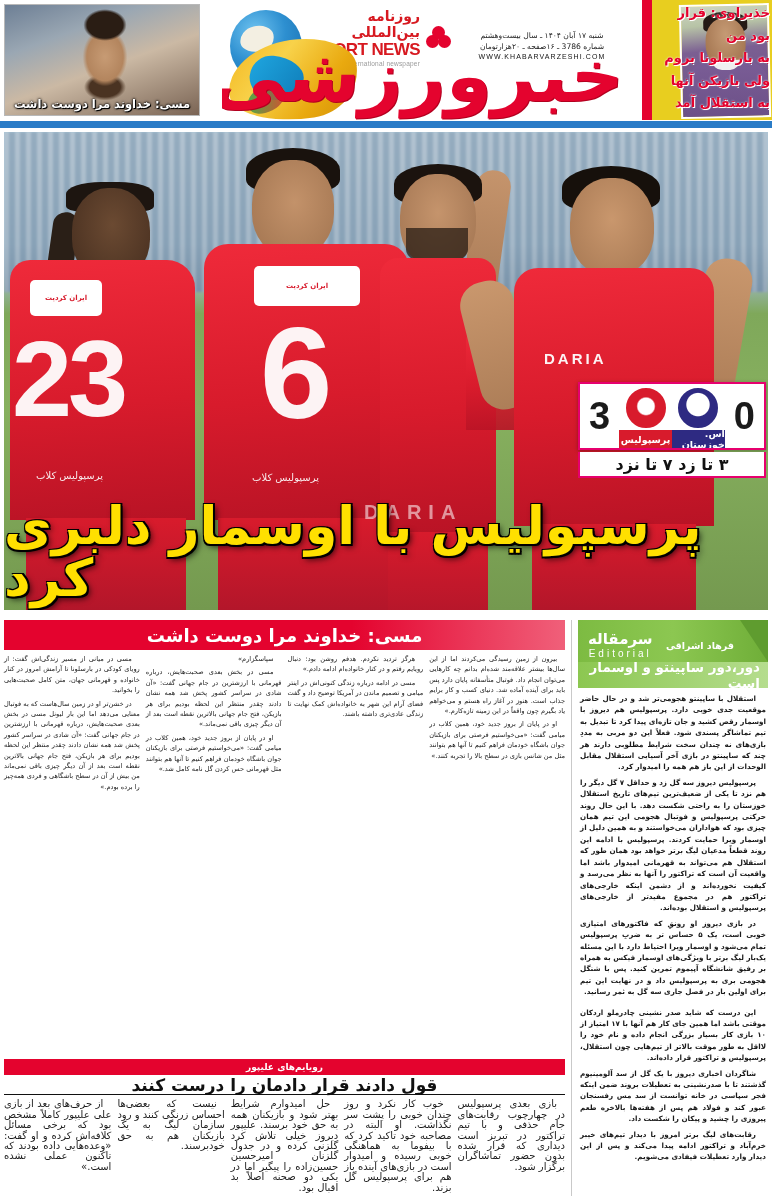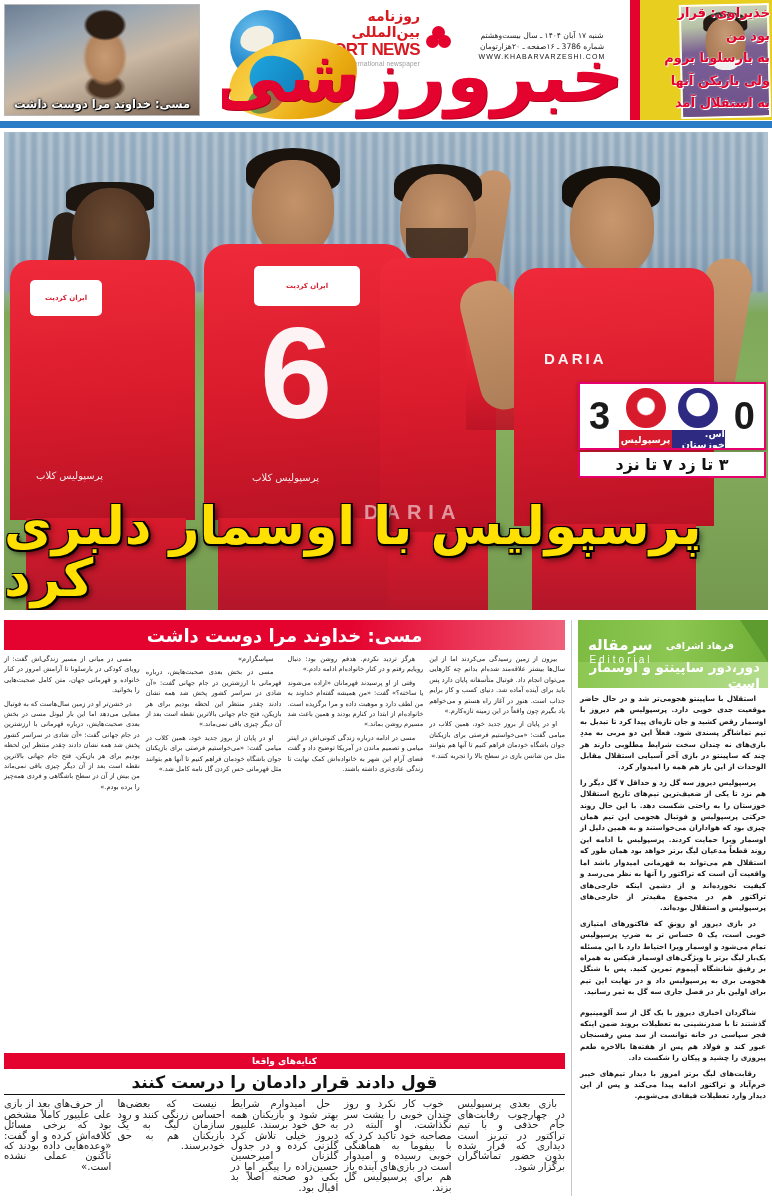--- a/index.html
+++ b/index.html
@@ -82,21 +82,21 @@
     background: linear-gradient(120deg,#2bb24a, #e03a2f);
     border-radius: 50%; transform: rotate(-20deg); opacity:.9;
   }
   .wm-text {
     position: absolute; right: 6px; top: 2px; font-size: 72px; color: #e4032e;
     font-weight: 800; line-height: 84px; direction: rtl; white-space: nowrap;
     transform: scaleX(1.04) skewX(-3deg); text-shadow: 1px 1px 0 #b3001f;
   }
 
   
-  .promo-right { position: absolute; right: 0; top: 0; width: 142px; height: 120px; background:#e8ce1f; overflow: hidden; }
+  .promo-right { position: absolute; right: 0; top: 0; width: 130px; height: 120px; background:#e8ce1f; overflow: hidden; }
   .promo-right .stripe { position:absolute; left:0; top:0; width: 10px; height: 100%; background:#e4032e; }
   .promo-photo {
     position: absolute; right: 2px; top: 4px; width: 90px; height: 114px;
     background: linear-gradient(175deg,#cfd6c4 0%, #b7c3a6 18%, #7b5f92 40%, #6a4f84 100%);
     border: 2px solid #fff; transform: rotate(-1.2deg);
     overflow:hidden;
   }
   .promo-photo .head {
     position:absolute; left: 24px; top: 12px; width: 40px; height: 48px; border-radius: 46% 46% 42% 42%;
     background: radial-gradient(ellipse at 50% 34%, #c59a74 0%, #a87a55 72%, #8e6744 100%);
@@ -226,21 +226,21 @@
   }
 
   
   .lower { position:absolute; left: 4px; right: 4px; top: 620px; bottom: 4px; display:flex; gap: 6px; direction: rtl; }
   .col-right { width: 190px; }
   .col-left { flex: 1; display:flex; flex-direction: column; }
 
   
   .edi-head { position: relative; height: 42px; background: linear-gradient(90deg,#7dbb42 0%, #8cc751 50%, #6fae38 100%); }
   .edi-head .tri { position:absolute; right:0; top:0; width: 0; height:0; border-left: 28px solid transparent; border-top: 42px solid #5f9c2f; }
-  .edi-title { position:absolute; left: 10px; top: 16px; text-align: right; direction: ltr; }
+  .edi-title { position:absolute; left: 10px; top: 10px; text-align: center; direction: ltr; }
   .edi-fa { color:#ffffff; font-size: 15px; font-weight: 800; direction: rtl; }
   .edi-en { color:#ffffff; font-size: 10px; letter-spacing: 3px; font-family:"Liberation Sans",sans-serif; }
   .edi-author { position:absolute; right: 34px; top: 20px; color:#ffffff; font-size: 9.5px; font-weight:700; }
   .edi-sub {
     height: 26px; background: linear-gradient(90deg,#8cc751,#b5dd8e);
     display:flex; align-items:center; justify-content:flex-end; padding: 0 8px;
     color:#fff; font-size: 13.5px; font-weight: 800;
   }
   .edi-body { padding: 5px 2px 0 2px; font-weight: bold; }
   .edi-body p { font-size: 7.2px; line-height: 11.4px; text-align: justify; color:#1a1a1a; text-indent: 10px; margin-bottom: 4px; }
@@ -258,21 +258,21 @@
     color:#fff; font-size: 18px; font-weight: 800; position: relative;
   }
   .messi-cols { display:flex; gap: 6px; padding: 4px 0 0 0; flex: 1; }
   .mcol { flex: 1; }
   .mcol p { font-size: 6.6px; line-height: 10.4px; text-align: justify; color:#1a1a1a; text-indent: 8px; margin-bottom: 3px; }
 
   
   .alipour-tag-wrap { position: relative; height: 16px; background:#e4032e; margin-top: 2px; }
   .alipour-tag { position:absolute; left:0; right:0; top:0; height:16px; display:flex; align-items:center; justify-content:center; color:#fff; font-size: 9px; font-weight:700; }
   .alipour-head {
-    height: 26px; display:flex; align-items:center; justify-content:center;
+    height: 20px; display:flex; align-items:center; justify-content:center;
     color:#111; font-size: 17px; font-weight: 800; border-bottom: 1px solid #111;
   }
   .alipour-cols { display:flex; gap: 6px; padding-top: 4px; }
   .acol { flex: 1; }
   .acol p { font-size: 10px; line-height: 10.4px; text-align: justify; color:#1a1a1a; text-indent: 8px; margin-bottom: 3px; }
 
   .vsep { width: 1px; background:#c9c9c9; }
 </style>
 </head>
 <body>
@@ -332,20 +332,21 @@
   <div class="hero">
     <div class="pitch"></div>
     <div class="crowd"></div>
 
     <div class="player" id="pl1">
       <div class="hairband"></div>
       <div class="braid"></div>
       <div class="p-head"></div>
       <div class="p-shirt"></div>
       <div class="p-badge">ایران کردیت</div>
+      <div class="p-num">23</div>
       <div class="p-club">پرسپولیس کلاب</div>
       <div class="shorts"></div>
     </div>
 
     <div class="player" id="pl2">
       <div class="hair2"></div>
       <div class="p-head"></div>
       <div class="p-shirt"></div>
       <div class="p-badge">ایران کردیت</div>
       <div class="p-num">6</div>
@@ -407,54 +408,54 @@
         </div>
         <div class="edi-author">فرهاد اشراقی</div>
       </div>
       <div class="edi-sub">دور،دور ساپینتو و اوسمار است</div>
       <div class="edi-body">
         <p>استقلال با ساپینتو هجومی‌تر شد و در حال حاضر موقعیت جدی خوبی دارد. پرسپولیس هم دیروز با اوسمار رقص کشید و جان تازه‌ای پیدا کرد تا تبدیل به تیم تماشاگر پسندی شود. فعلاً این دو مربی به مددِ بازی‌های نه چندان سخت شرایط مطلوبی دارند هر چند که ساپینتو در بازی آخر آسیایی استقلال مقابل الوحدات از این باز هم همه را امیدوار کرد.</p>
         <p>پرسپولیس دیروز سه گل زد و حداقل ۷ گل دیگر را هم نزد تا یکی از ضعیف‌ترین تیم‌های تاریخ استقلال خوزستان را به راحتی شکست دهد. با این حال روند حرکتی پرسپولیس و فوتبال هجومی این تیم همان چیزی بود که هواداران می‌خواستند و به همین دلیل از اوسمار ویرا حمایت کردند. پرسپولیس با ادامه این روند قطعاً مدعیان لیگ برتر خواهد بود همان طور که استقلال هم می‌تواند به قهرمانی امیدوار باشد اما واقعیت آن است که تراکتور را آنها به نظر می‌رسد و کیفیت نخورده‌اند و از دشمن اینکه خارجی‌های تراکتور هم در مجموع مفیدتر از خارجی‌های پرسپولیس و استقلال بوده‌اند.</p>
         <p>در بازی دیروز او رونقِ که فاکتورهای امتیازی خوبی است، یک ۵ حساس تر به ضربِ پرسپولیس تمام می‌شود و اوسمار ویرا احتیاط دارد با این مسئله یک‌بار لیگ برتر با ویژگی‌های اوسمار فیکس به همراه بر رفیق شانشگاه آپیموم تمرین کنید. پس با شنگل هجومی بری به پرسپولیس داد و در نهایت این تیم برای اولین بار در فصل جاری سه گل به ثمر رسانید.</p>
       </div>
       <div class="edi-body">
+        <p>این درست که شاید صدر نشینی چادرملو اردکان موقتی باشد اما همین جای کار هم آنها با ۱۷ امتیاز از ۱۰ بازی کار بسیار بزرگی انجام داده و نام خود را لااقل به طور موقت بالاتر از تیم‌هایی چون استقلال، پرسپولیس و تراکتور قرار داده‌اند.</p>
         <p>شاگردان اخباری دیروز با یک گل از سد آلومینیوم گذشتند تا با صدرنشینی به تعطیلات بروند ضمن اینکه فجر سپاسی در خانه توانست از سد مس رفسنجان عبور کند و فولاد هم پس از هفته‌ها بالاخره طعم پیروزی را چشید و پیکان را شکست داد.</p>
         <p>رقابت‌های لیگ برتر امروز با دیدار تیم‌های خیبر خرم‌آباد و تراکتور ادامه پیدا می‌کند و پس از این دیدار وارد تعطیلات فیفادی می‌شویم.</p>
       </div>
     </div>
 
     <div class="vsep"></div>
 
     <div class="col-left">
 
       <div class="messi-band">مسی: خداوند مرا دوست داشت</div>
 
       <div class="messi-cols">
         <div class="mcol">
           <p>بیرون از زمین رسیدگی می‌کردند اما از این سال‌ها بیشتر علاقه‌مند شده‌ام بدانم چه کارهایی می‌توان انجام داد. فوتبال متأسفانه پایان دارد پس باید برای آینده آماده شد. دنیای کسب و کار برایم جذاب است. هنوز در آغاز راه هستم و می‌خواهم یاد بگیرم چون واقعاً در این زمینه تازه‌کارم.»</p>
           <p>او در پایان از بروز جدید خود، همین کلاب در میامی گفت: «می‌خواستیم فرصتی برای بازیکنان جوان باشگاه خودمان فراهم کنیم تا آنها هم بتوانند مثل من شانس بازی در سطح بالا را تجربه کنند.»</p>
         </div>
         <div class="mcol">
           <p>هرگز تردید نکردم. هدفم روشن بود: دنبال رویایم رفتم و در کنار خانواده‌ام ادامه دادم.»</p>
-          <p>وقتی از او پرسیدند قهرمانان «اراده می‌شوند یا ساخته؟» گفت: «من همیشه گفته‌ام خداوند به من لطف دارد و موهبت داده و مرا برگزیده است. خانواده‌ام از ابتدا در کنارم بودند و همین باعث شد مسیرم روشن بماند.»</p>
           <p>مسی در ادامه درباره زندگی کنونی‌اش در اینتر میامی و تصمیم ماندن در آمریکا توضیح داد و گفت فضای آرام این شهر به خانواده‌اش کمک نهایت تا زندگی عادی‌تری داشته باشند.</p>
         </div>
         <div class="mcol">
           <p>سپاسگزارم»</p>
           <p>مسی در بخش بعدی صحبت‌هایش، درباره قهرمانی با ارزشترین در جام جهانی گفت: «آن شادی در سراسر کشور پخش شد همه نشان دادند چقدر منتظر این لحظه بودیم برای هر بازیکن، فتح جام جهانی بالاترین نقطه است بعد از آن دیگر چیزی باقی نمی‌ماند.»</p>
           <p>او در پایان از بروز جدید خود، همین کلاب در میامی گفت: «می‌خواستیم فرصتی برای بازیکنان جوان باشگاه خودمان فراهم کنیم تا آنها هم بتوانند مثل قهرمانی حس کردن گل نامه کامل شد.»</p>
         </div>
         <div class="mcol">
           <p>مسی در میانی از مسیر زندگی‌اش گفت: از رویای کودکی در بارسلونا تا آرامش امروز در کنار خانواده و قهرمانی جهان، متن کامل صحبت‌هایی را بخوانید.</p>
           <p>در خشن‌تر او در زمین سال‌هاست که به فوتبال معنایی می‌دهد اما این بار لیونل مسی در بخش بعدی صحبت‌هایش، درباره قهرمانی با ارزشترین در جام جهانی گفت: «آن شادی در سراسر کشور پخش شد همه نشان دادند چقدر منتظر این لحظه بودیم برای هر بازیکن، فتح جام جهانی بالاترین نقطه است بعد از آن دیگر چیزی باقی نمی‌ماند من بیش از آن در سطح باشگاهی و فردی همه‌چیز را برده بودم.»</p>
         </div>
       </div>
 
       <div class="alipour-tag-wrap">
-        <div class="alipour-tag">کنایه‌های واقعا</div>
+        <div class="alipour-tag">رویایم‌های علیپور</div>
       </div>
       <div class="alipour-head">قول دادند قرار دادمان را درست کنند</div>
 
       <div class="alipour-cols">
         <div class="acol">
           <p>بازی بعدی پرسپولیس در چهارچوب رقابت‌های جام حذفی و با تیم تراکتور در تبریز است دیداری که قرار شده بدون حضور تماشاگران برگزار شود.</p>
         </div>
         <div class="acol">
           <p>خوب کار نکرد و روز چندان خوبی را پشت سر نگذاشت. او البته در مصاحبه خود تاکید کرد که با بیفوما به هماهنگی خوبی رسیده و امیدوار است در بازی‌های آینده باز هم برای پرسپولیس گل بزند.</p>
         </div>

